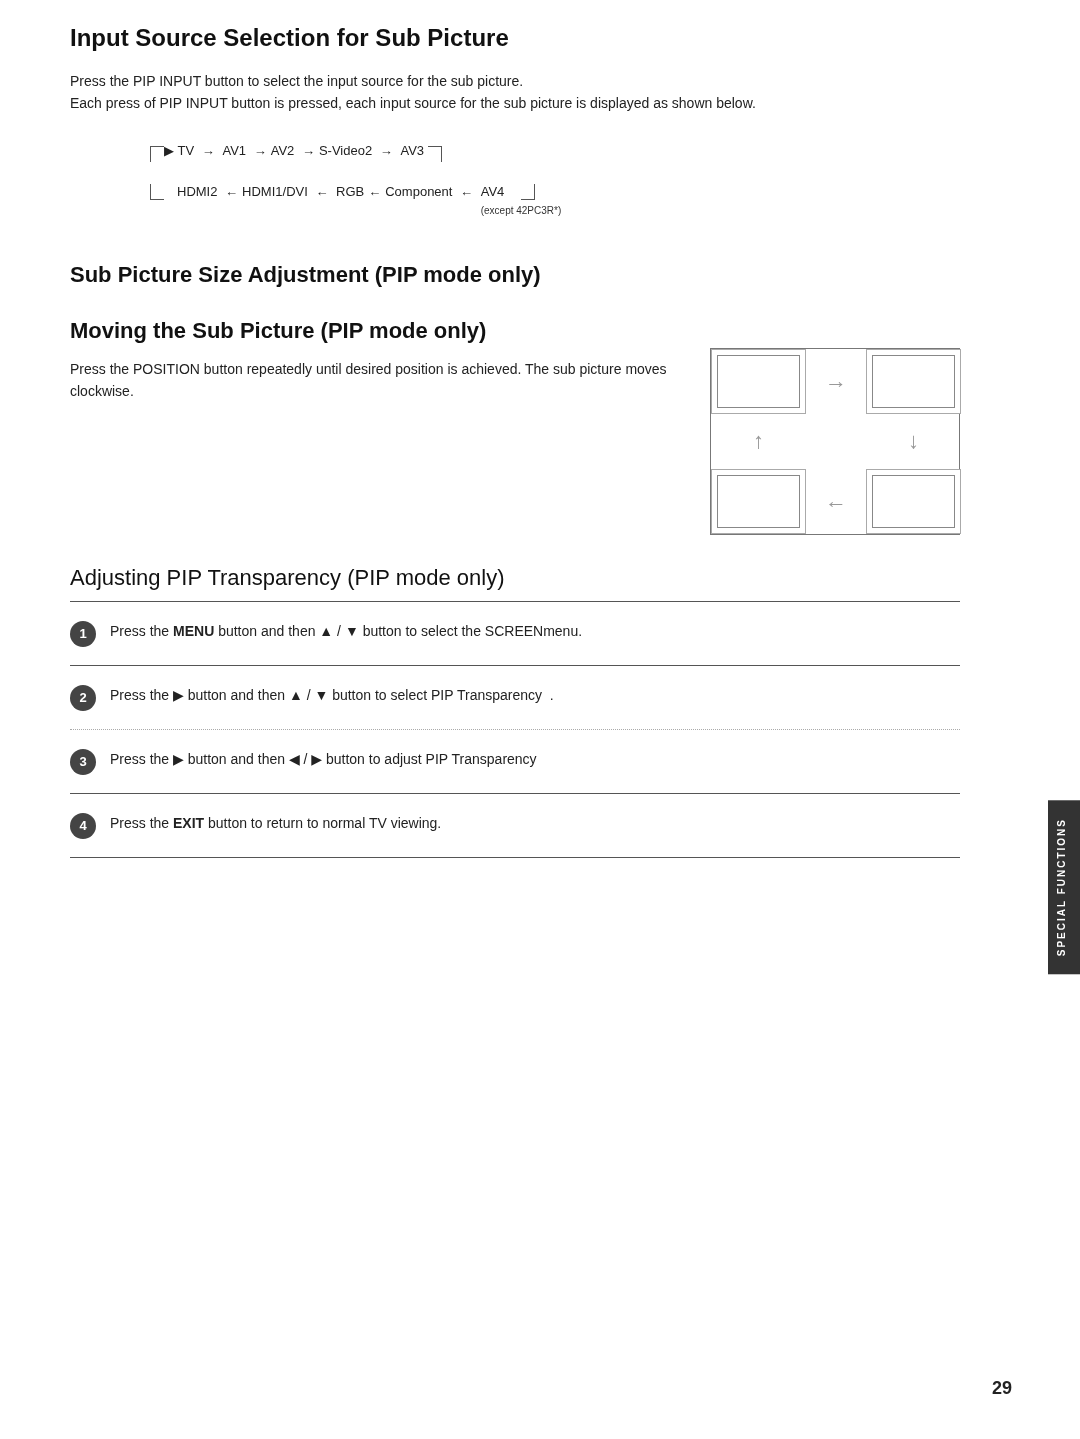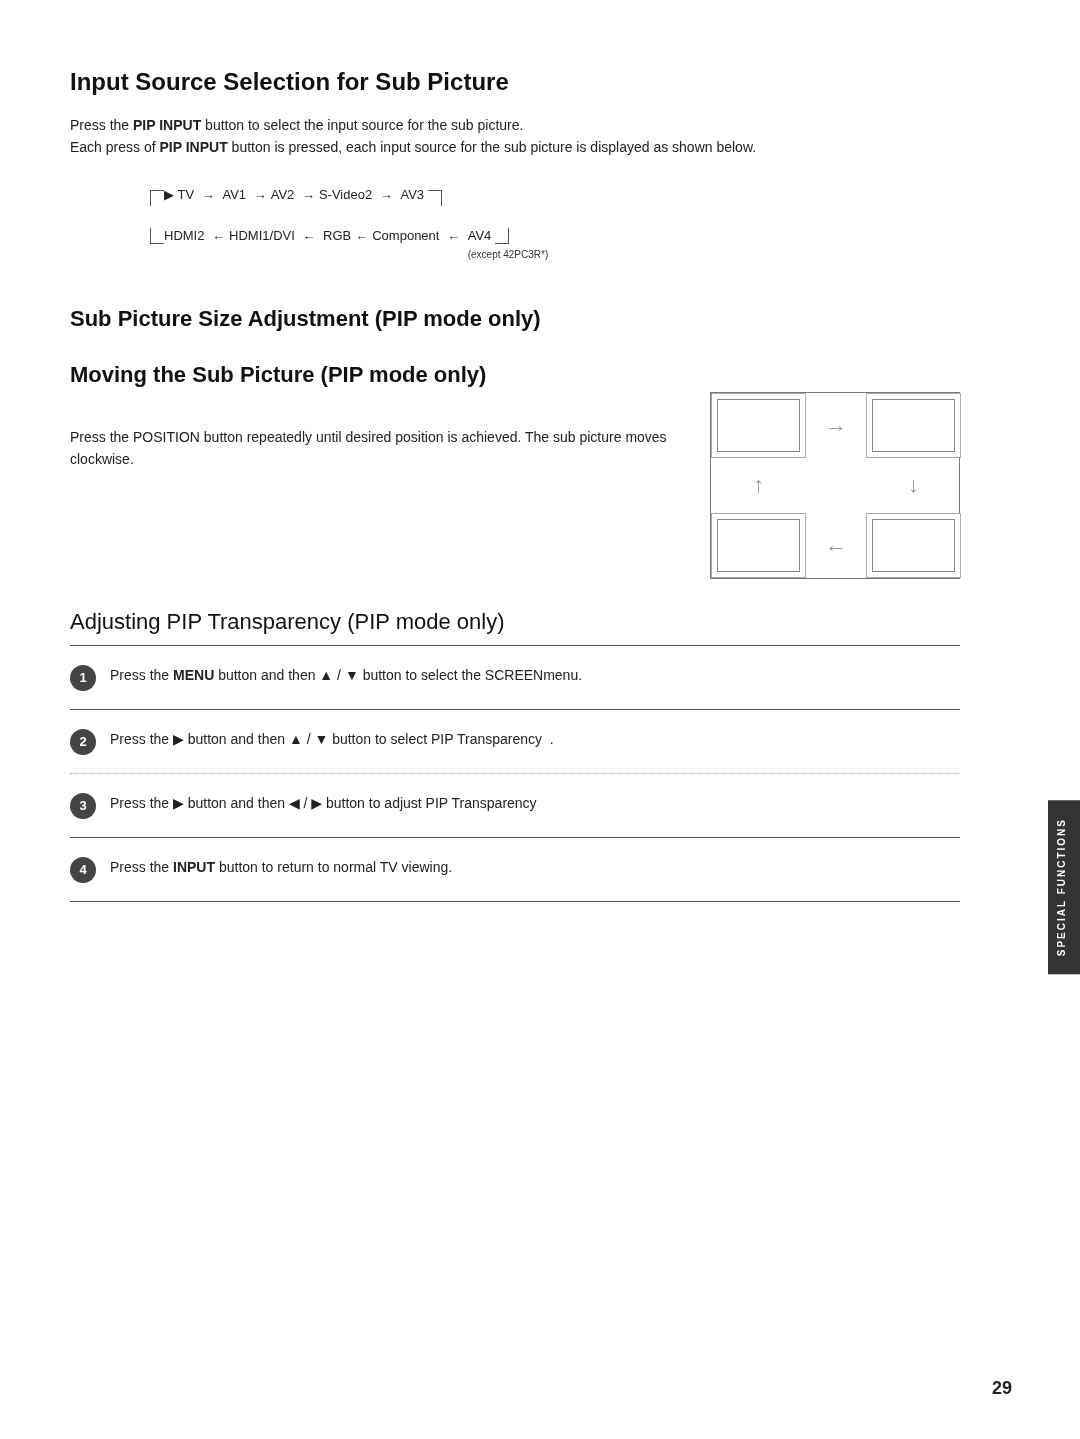--- a/index.html
+++ b/index.html
@@ -9,21 +9,21 @@
       background: #fff;
       font-family: Arial, Helvetica, sans-serif;
       font-size: 15px;
       color: #222;
       position: relative;
     }
 
     .page-content {
       margin-left: 70px;
       margin-right: 120px;
-      padding-top: 68px;
+      padding-top: 24px;
     }
 
     
     .section-title {
       font-size: 24px;
       font-weight: bold;
       margin-bottom: 18px;
       color: #111;
     }
 
@@ -39,21 +39,21 @@
       margin-bottom: 20px;
     }
 
     .input-source-desc {
       font-size: 14px;
       line-height: 1.6;
       margin-bottom: 14px;
     }
 
     .input-source-desc .bold {
-      font-weight: bold;
+      font-weight: normal;
     }
 
     
     .flow-diagram {
       margin-left: 60px;
       margin-bottom: 30px;
       font-size: 13px;
       line-height: 1.8;
     }
 
@@ -183,21 +183,21 @@
             <span>&nbsp;→</span>
             <span>AV2</span>
             <span>&nbsp;→</span>
             <span>S-Video2</span>
             <span>&nbsp;→&nbsp;</span>
             <span>AV3</span>
           </span>
           <span style="display:inline-block; border-top:1.5px solid #555; border-right:1.5px solid #555; width:14px; height:16px; flex-shrink:0; margin-left:4px;"></span>
         </div>
         
-        <div style="display:flex; align-items:center; gap:0;">
+        <div style="display:flex; align-items:center; gap:13px;">
           <span style="display:inline-flex; align-items:center; border-left:1.5px solid #555; border-bottom:1.5px solid #555; width:14px; height:16px; flex-shrink:0;"></span>
           <span style="display:inline-flex; align-items:center; gap:4px; font-size:13px;">
             <span>HDMI2</span>
             <span>&nbsp;←</span>
             <span>HDMI1/DVI</span>
             <span>&nbsp;←&nbsp;</span>
             <span>RGB</span>
             <span>←</span>
             <span>Component</span>
             <span>&nbsp;←&nbsp;</span>
@@ -213,21 +213,21 @@
   </div>
 
   <div class="sub-picture-section">
     <div class="section-title-medium">Sub Picture Size Adjustment (PIP mode only)</div>
   </div>
 
   <div style="margin-bottom: 30px;">
     <div class="section-title-medium">Moving the Sub Picture (PIP mode only)</div>
 
     <div style="display:flex; align-items:flex-start; gap:30px;">
-      <div style="flex:1;margin-top:24px;">
+      <div style="flex:1;">
         <div class="moving-desc">
           <span>Press the </span><span class="bold">POSITION</span><span> button repeatedly until desired position is achieved. The sub picture moves clockwise.</span>
         </div>
       </div>
 
       <div style="width:250px; flex-shrink:0; margin-top:-10px;">
         <div style="display:grid; grid-template-columns:95px 60px 95px; grid-template-rows:65px 55px 65px; border:1.5px solid #777;">
 
           <div style="border:1px solid #aaa; background:#fff;">
             <div style="border:1.5px solid #888; margin:5px; height:calc(100% - 10px);"></div>
@@ -283,21 +283,21 @@
         <div class="step-text">
           Press the ▶ button and then ◀ / ▶ button to adjust PIP Transparency
         </div>
       </li>
 
       <hr class="divider">
 
       <li class="step-item">
         <div class="step-number">4</div>
         <div class="step-text">
-          Press the <strong>INPUT</strong> button to return to normal TV viewing.
+          Press the <strong>EXIT</strong> button to return to normal TV viewing.
         </div>
       </li>
 
       <hr class="divider">
     </ul>
   </div>
 
 </div>
 
 <div class="side-tab">SPECIAL FUNCTIONS</div>

